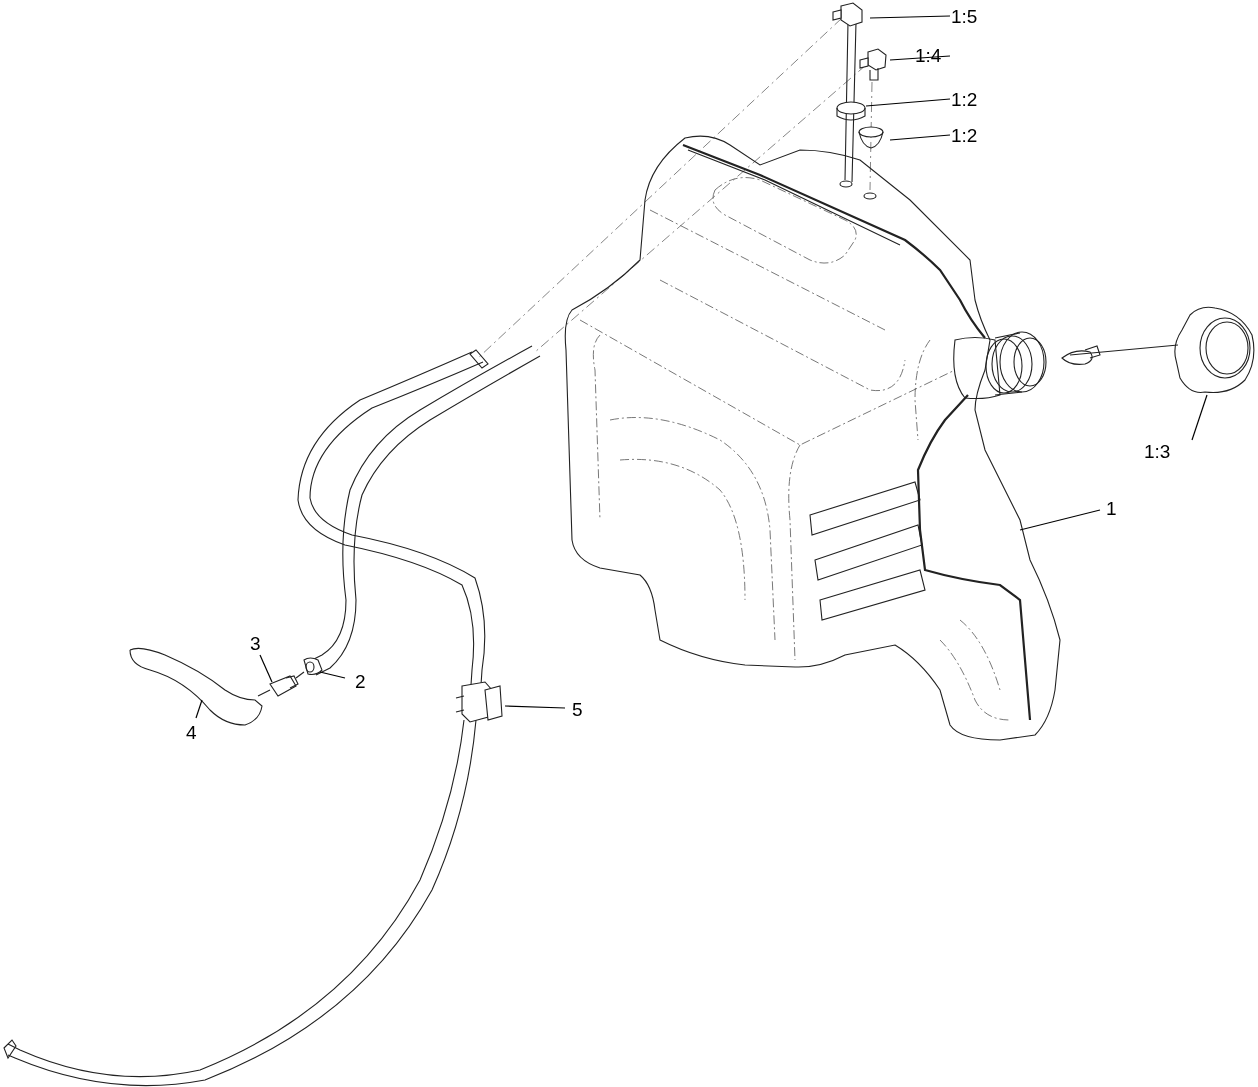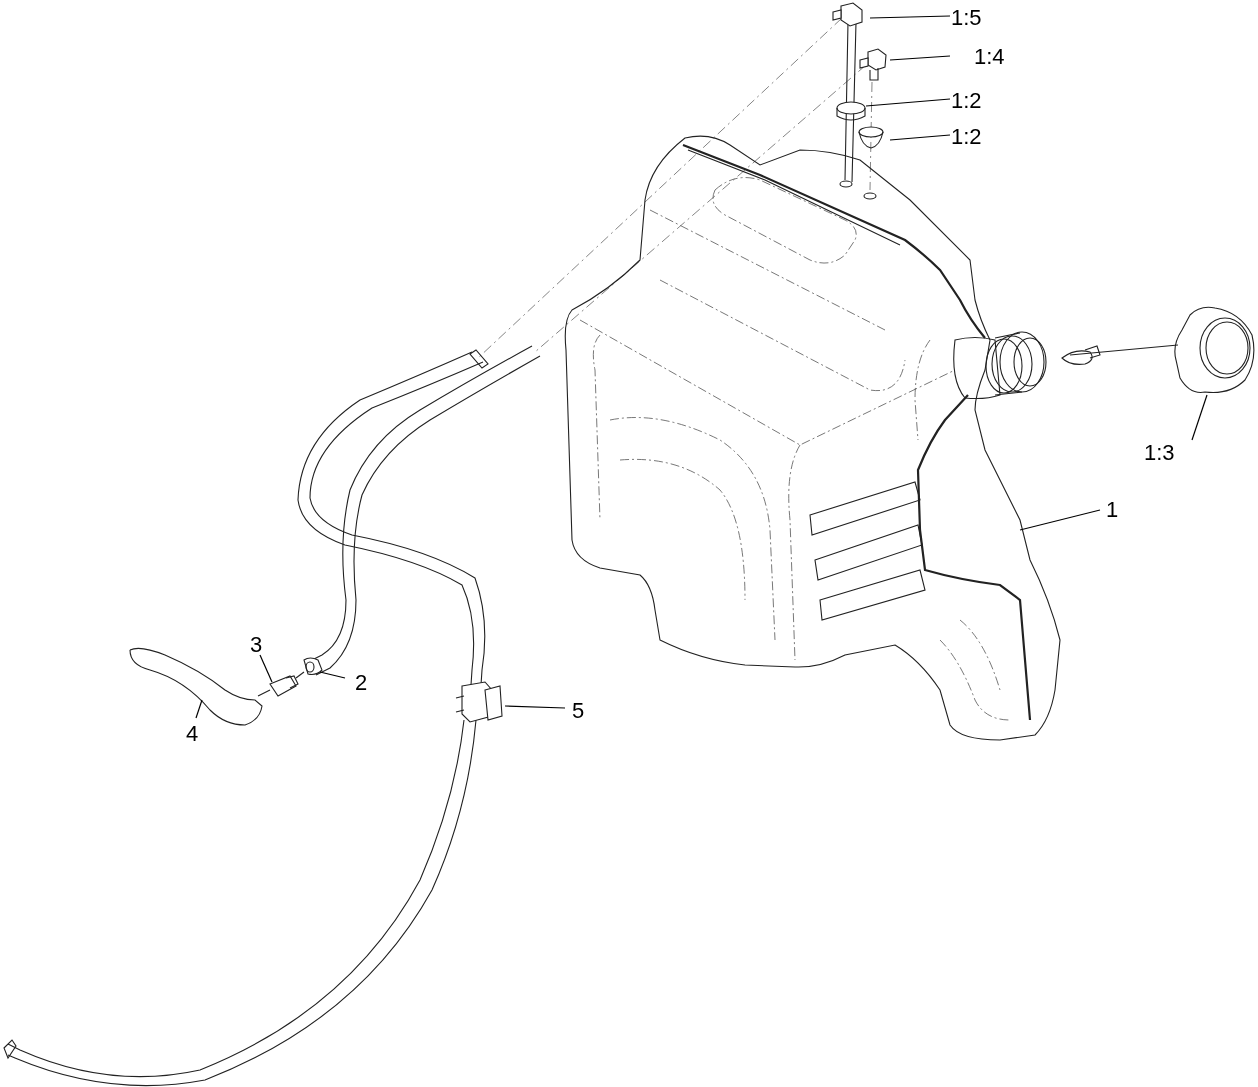--- a/index.html
+++ b/index.html
@@ -1,18 +1,18 @@
 <!DOCTYPE html>
 <html><head>
   <meta charset="utf-8">
   <style>
     html, body { margin: 0; padding: 0; background: #ffffff; }
     body { width: 1258px; height: 1087px; position: relative; overflow: hidden; font-family: "Liberation Sans", sans-serif; }
     #diagram { position: absolute; left: 0; top: 0; width: 1258px; height: 1087px; }
-    .label { position: absolute; font-family: "Liberation Sans", sans-serif; font-size: 22px; color: #000; line-height: 1; white-space: nowrap; text-align: center; }
+    .label { position: absolute; font-family: "Liberation Sans", sans-serif; font-size: 19px; color: #000; line-height: 1; white-space: nowrap; text-align: center; }
     .ol { fill: none; stroke: #222; stroke-width: 1.1; }
     .ol2 { fill: none; stroke: #222; stroke-width: 2.2; }
     .hid { fill: none; stroke: #555; stroke-width: 0.8; stroke-dasharray: 9 3 2 3; }
     .leader { fill: none; stroke: #000; stroke-width: 1.2; }
     .phantom { fill: none; stroke: #666; stroke-width: 0.8; stroke-dasharray: 10 4 2 4; }
     .part { fill: #fff; stroke: #222; stroke-width: 1.1; }
   </style>
 </head>
 <body>
 
@@ -129,21 +129,21 @@
     <path class="leader" d="M1207,395 L1192,440"></path>
     <path class="leader" d="M1020,530 L1100,510"></path>
     <path class="leader" d="M320,672 L345,678"></path>
     <path class="leader" d="M260,655 L272,682"></path>
     <path class="leader" d="M202,700 L196,718"></path>
     <path class="leader" d="M505,706 L565,708"></path>
   </g>
 </svg>
 
 <span class="label" style="left:951px; top:7px;">1:5</span>
-<span class="label" style="left:974px; top:46px;">1:4</span>
+<span class="label" style="left:915px; top:46px;">1:4</span>
 <span class="label" style="left:951px; top:90px;">1:2</span>
 <span class="label" style="left:951px; top:126px;">1:2</span>
 <span class="label" style="left:1144px; top:442px;">1:3</span>
 <span class="label" style="left:1106px; top:499px;">1</span>
 <span class="label" style="left:355px; top:672px;">2</span>
 <span class="label" style="left:250px; top:634px;">3</span>
 <span class="label" style="left:186px; top:723px;">4</span>
 <span class="label" style="left:572px; top:700px;">5</span>
 
 </body></html>

